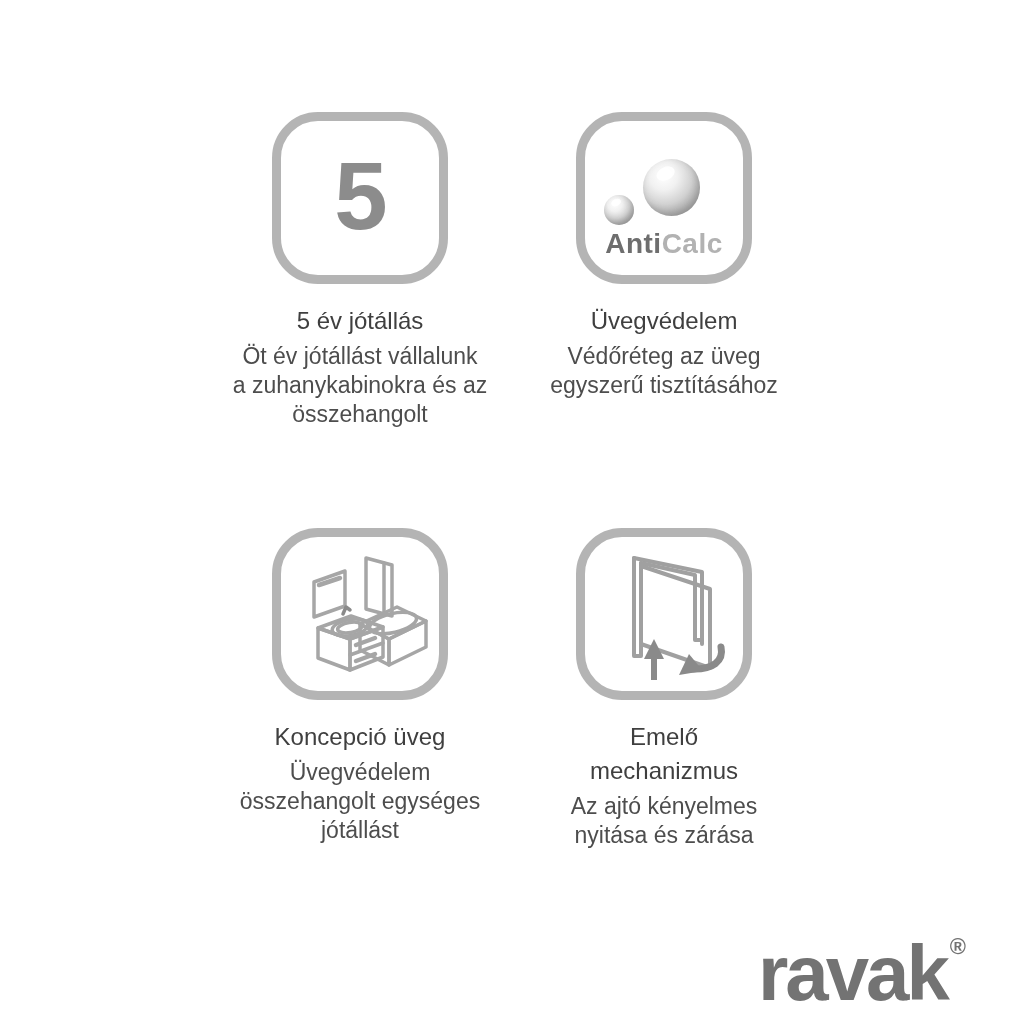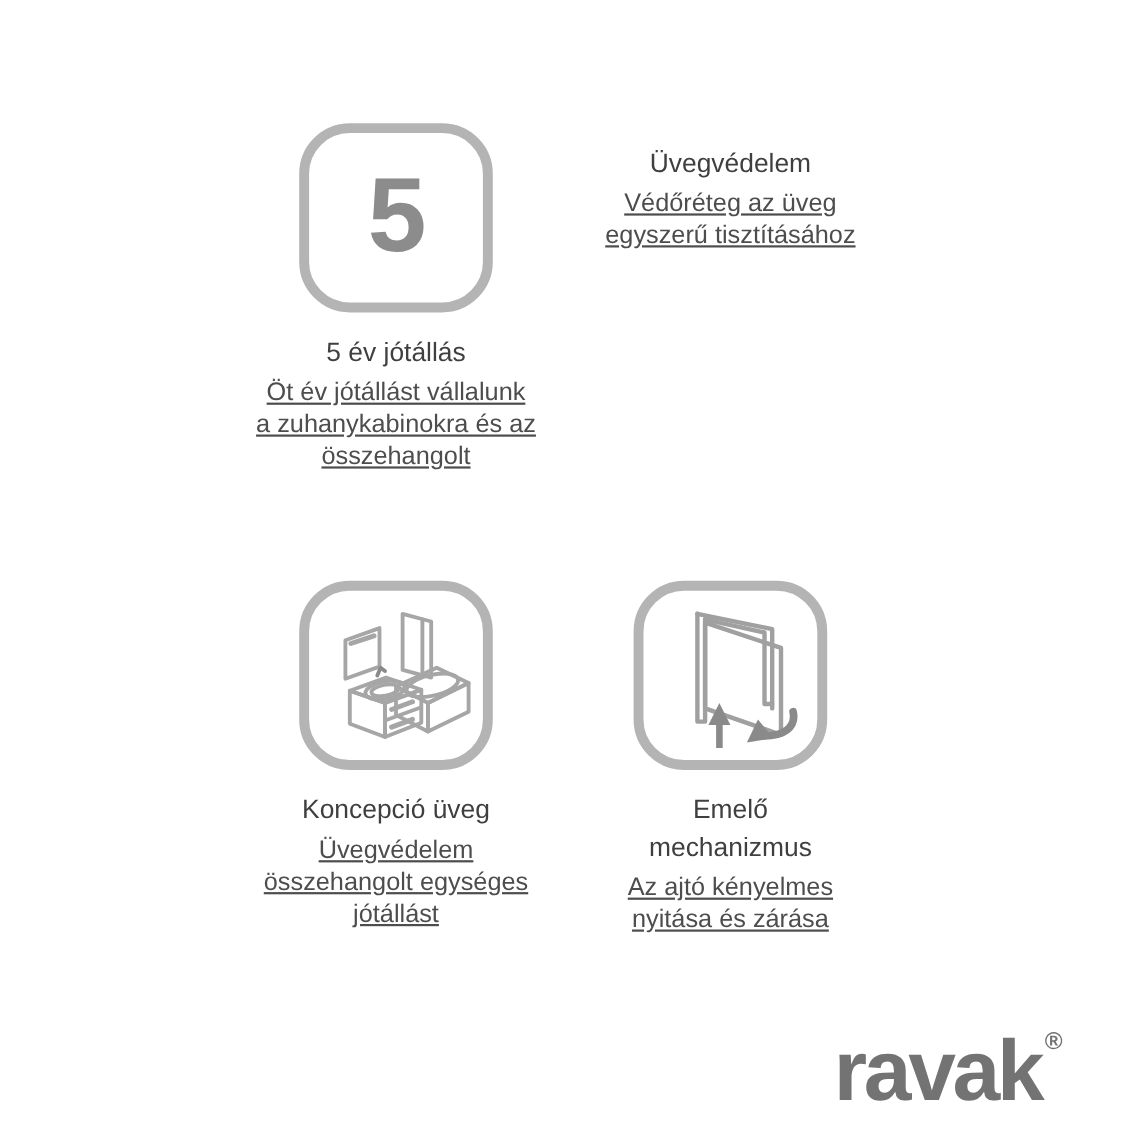--- a/index.html
+++ b/index.html
@@ -103,21 +103,21 @@
     white-space: normal;
     width: 220px;
   }
 
   .feature-desc {
     margin-top: 4px;
     font-size: 23px;
     color: #4d4d4d;
     line-height: 29px;
   }
-  .feature-desc .desc-line { white-space: nowrap; text-decoration: underline; }
+  .feature-desc .desc-line { white-space: nowrap; }
 
   
   .brand-logo {
     position: absolute;
     right: 58px;
     bottom: 12px;
     color: #737373;
     font-size: 78px;
     font-weight: bold;
     letter-spacing: -3px;
@@ -142,20 +142,27 @@
     </div>
     <div class="feature-title">5 év jótállás</div>
     <div class="feature-desc">
       <div class="desc-line">Öt év jótállást vállalunk</div>
       <div class="desc-line">a zuhanykabinokra és az</div>
       <div class="desc-line">összehangolt</div>
     </div>
   </div>
 
   <div class="feature">
+    <div class="icon-frame">
+      <span class="bubble bubble-large"></span>
+      <span class="bubble bubble-small"></span>
+      <div class="anticalc-label">
+        <span class="part-primary">Anti</span><span class="part-secondary">Calc</span>
+      </div>
+    </div>
     <div class="feature-title">Üvegvédelem</div>
     <div class="feature-desc">
       <div class="desc-line">Védőréteg az üveg</div>
       <div class="desc-line">egyszerű tisztításához</div>
     </div>
   </div>
 
   <div class="feature">
     <div class="icon-frame">
       <svg class="icon-svg" width="140" height="140" viewBox="0 0 140 140" fill="none" stroke="#a6a6a6" stroke-width="3.5" stroke-linejoin="round" stroke-linecap="round">

